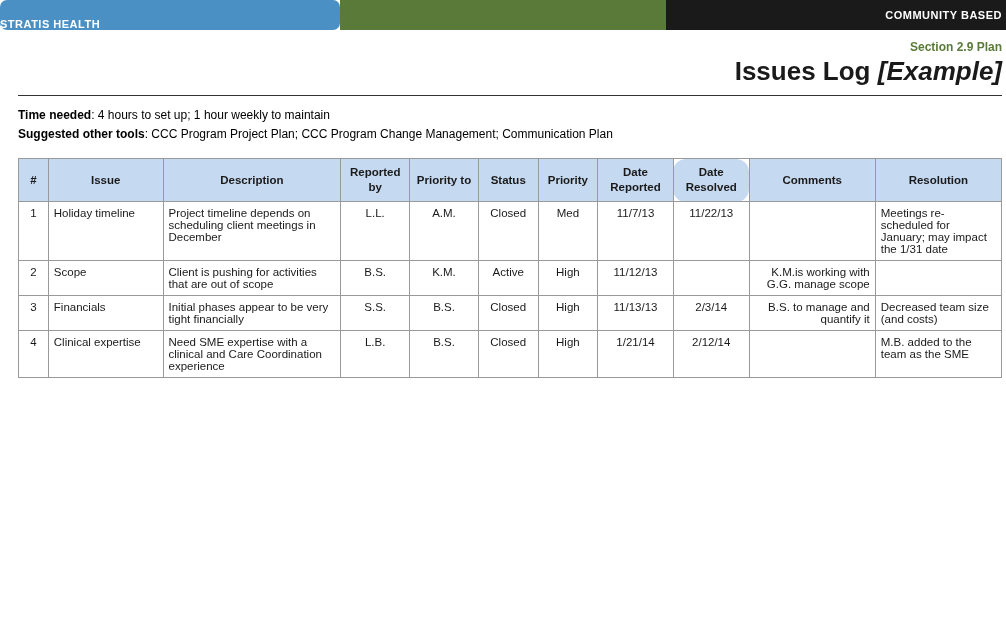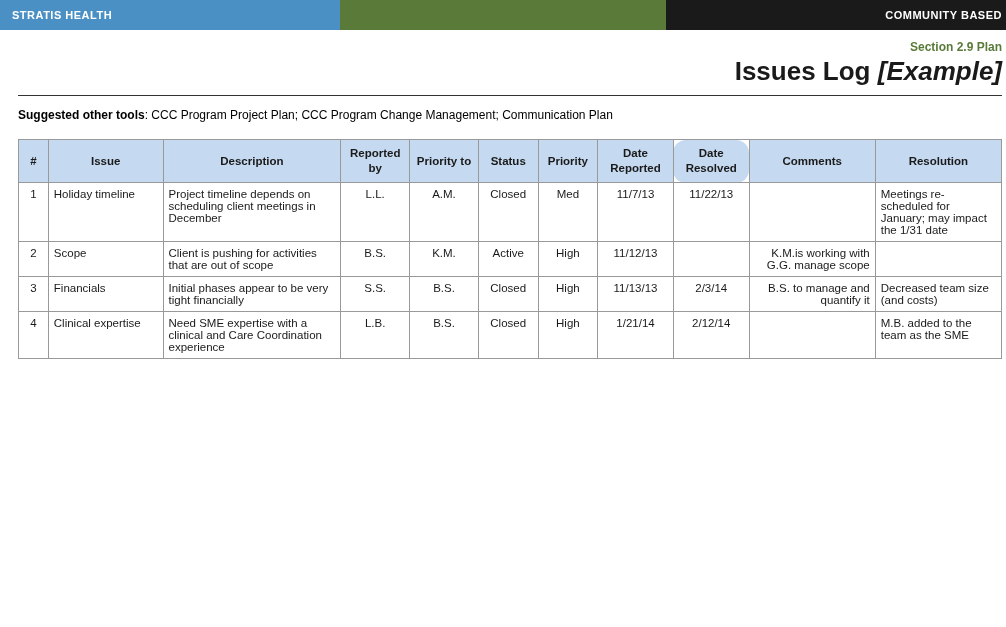--- a/index.html
+++ b/index.html
@@ -14,22 +14,22 @@
     
     .header-bar {
       display: flex;
       height: 30px;
       width: 100%;
     }
     .header-left {
       background: #4a90c4;
       flex: 0 0 340px;
       display: flex;
-      align-items: center;
-      padding-left: 12px;
+      align-items: flex-end;
+      border-radius: 7px;
     }
     .header-left span {
       color: #fff;
       font-size: 11px;
       font-weight: bold;
       letter-spacing: 0.5px;
     }
     .header-center {
       background: #5a7a3a;
       flex: 0 0 326px;
@@ -164,20 +164,23 @@
 
   <div class="section-title">Section 2.9 Plan</div>
 
   <div class="page-title">
     <span>Issues Log </span><em>[Example]</em>
   </div>
 
   <hr class="title-divider">
 
   <div class="info-block">
+    <div>
+      <span class="bold">Time needed</span><span>: 4 hours to set up; 1 hour weekly to maintain</span>
+    </div>
     <div>
       <span class="bold">Suggested other tools</span><span>: CCC Program Project Plan; CCC Program Change Management; Communication Plan</span>
     </div>
   </div>
 
   <table class="issues-table">
     <thead>
       <tr>
         <th class="col-num">#</th>
         <th class="col-issue">Issue</th>

